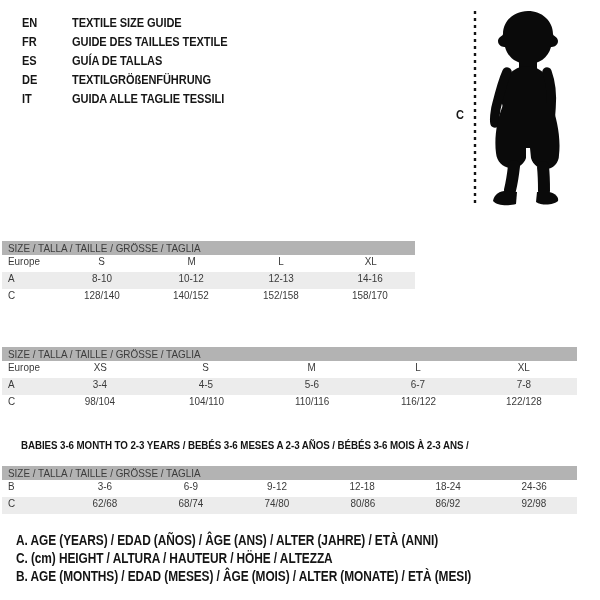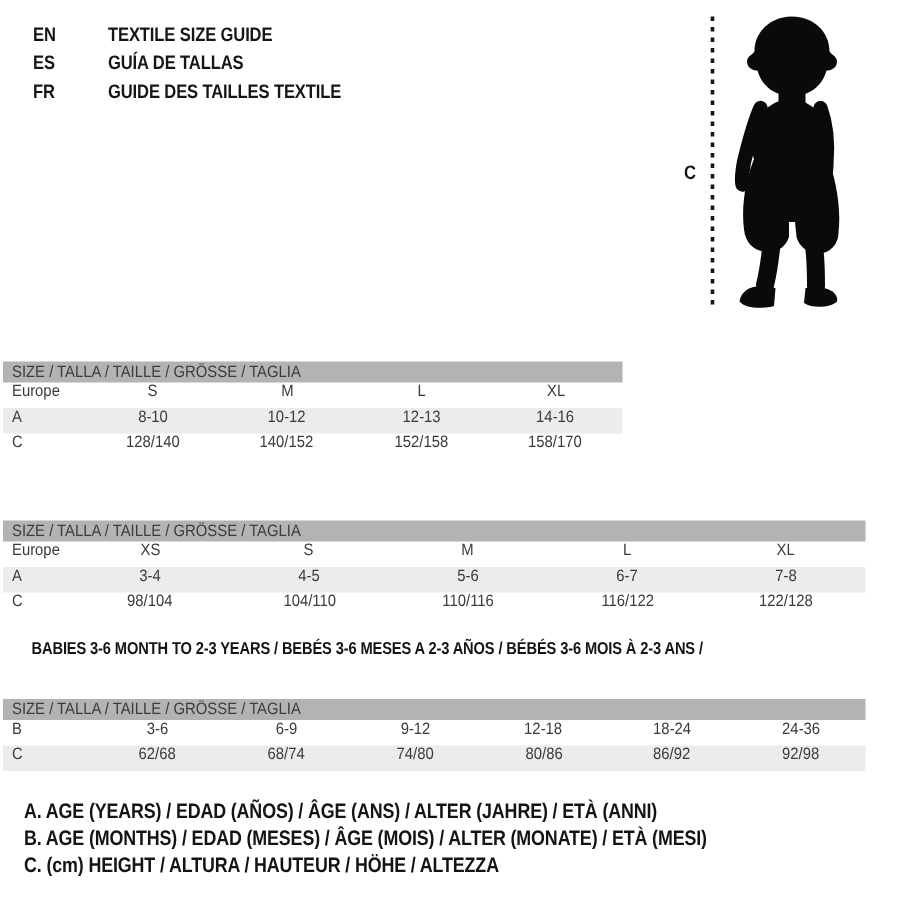--- a/index.html
+++ b/index.html
@@ -21,21 +21,21 @@
   .dotline{position:absolute;left:472px;top:9px;width:6px;height:200px;}
   .cmark{position:absolute;left:456px;top:107px;font-weight:bold;font-size:13px;color:#161616;}
   .baby{position:absolute;left:481px;top:8px;width:92px;height:198px;}
   .baby path,.baby rect,.baby ellipse{fill:#0a0a0a;}
   .baby .limb{fill:none;stroke:#0a0a0a;stroke-linecap:round;}
 
   
   .ttitle{position:absolute;left:21px;font-weight:bold;font-size:11.5px;color:#141414;}
   .t1title{top:214px;}
   .t2title{top:320px;}
-  .t3title{top:425px;}
+  .t3title{top:437px;}
   .t3title .tline{height:16px;display:flex;align-items:center;}
   .subsize{font-size:8px;vertical-align:-2px;}
 
   
   .table{position:absolute;left:2px;font-size:11px;color:#3a3a3a;}
   .t1{top:241px;width:413px;}
   .t2{top:347px;width:575px;}
   .t3{top:466px;width:575px;}
   .bar{height:14px;background:#b3b3b3;display:flex;align-items:center;padding-left:6px;box-sizing:border-box;color:#3c3c3c;}
   .trow{display:flex;height:17px;align-items:flex-start;}
@@ -54,26 +54,34 @@
 <body>
 
 <div class="page">
 
   <div class="lang-block">
     <div class="lang-row">
       <span class="codecol"><span class="cond">EN</span></span>
       <span class="cond">TEXTILE SIZE GUIDE</span>
     </div>
     <div class="lang-row">
+      <span class="codecol"><span class="cond">FR</span></span>
+      <span class="cond">GUIDE DES TAILLES TEXTILE</span>
+    </div>
+    <div class="lang-row">
       <span class="codecol"><span class="cond">ES</span></span>
       <span class="cond">GUÍA DE TALLAS</span>
     </div>
     <div class="lang-row">
-      <span class="codecol"><span class="cond">FR</span></span>
-      <span class="cond">GUIDE DES TAILLES TEXTILE</span>
+      <span class="codecol"><span class="cond">DE</span></span>
+      <span class="cond">TEXTILGRÖßENFÜHRUNG</span>
+    </div>
+    <div class="lang-row">
+      <span class="codecol"><span class="cond">IT</span></span>
+      <span class="cond">GUIDA ALLE TAGLIE TESSILI</span>
     </div>
   </div>
 
   <svg class="dotline" viewBox="0 0 6 200">
     <line x1="3" y1="2" x2="3" y2="198" stroke="#141414" stroke-width="2.4" stroke-dasharray="3 4"></line>
   </svg>
   <div class="cmark"><span class="cond">C</span></div>
   <svg class="baby" viewBox="0 0 92 198">
     <path d="M47,3 C33,3 22,13 22,26 C22,28 17,29 17,33 C17,38 22,39 24,39 C27,50 36,56 47,56 C58,56 67,50 70,39 C72,39 77,38 77,33 C77,29 72,28 72,26 C72,13 61,3 47,3 Z"></path>
     <rect x="38" y="48" width="18" height="14"></rect>
@@ -171,20 +179,20 @@
       <span class="cell"><span class="condc">86/92</span></span>
       <span class="cell"><span class="condc">92/98</span></span>
     </div>
   </div>
 
   <div class="notes">
     <div class="note-line">
         <span class="cond">A. AGE (YEARS) / EDAD (AÑOS) / ÂGE (ANS) / ALTER (JAHRE) / ETÀ (ANNI)</span>
       </div>
     <div class="note-line">
-        <span class="cond">B. AGE (MONTHS) / EDAD (MESES) / ÂGE (MOIS) / ALTER (MONATE) / ETÀ (MESI)</span>
+        <span class="cond">C. (cm) HEIGHT / ALTURA / HAUTEUR / HÖHE / ALTEZZA</span>
       </div>
     <div class="note-line">
-        <span class="cond">C. (cm) HEIGHT / ALTURA / HAUTEUR / HÖHE / ALTEZZA</span>
+        <span class="cond">B. AGE (MONTHS) / EDAD (MESES) / ÂGE (MOIS) / ALTER (MONATE) / ETÀ (MESI)</span>
       </div>
   </div>
 
 </div>
 
 </body></html>

